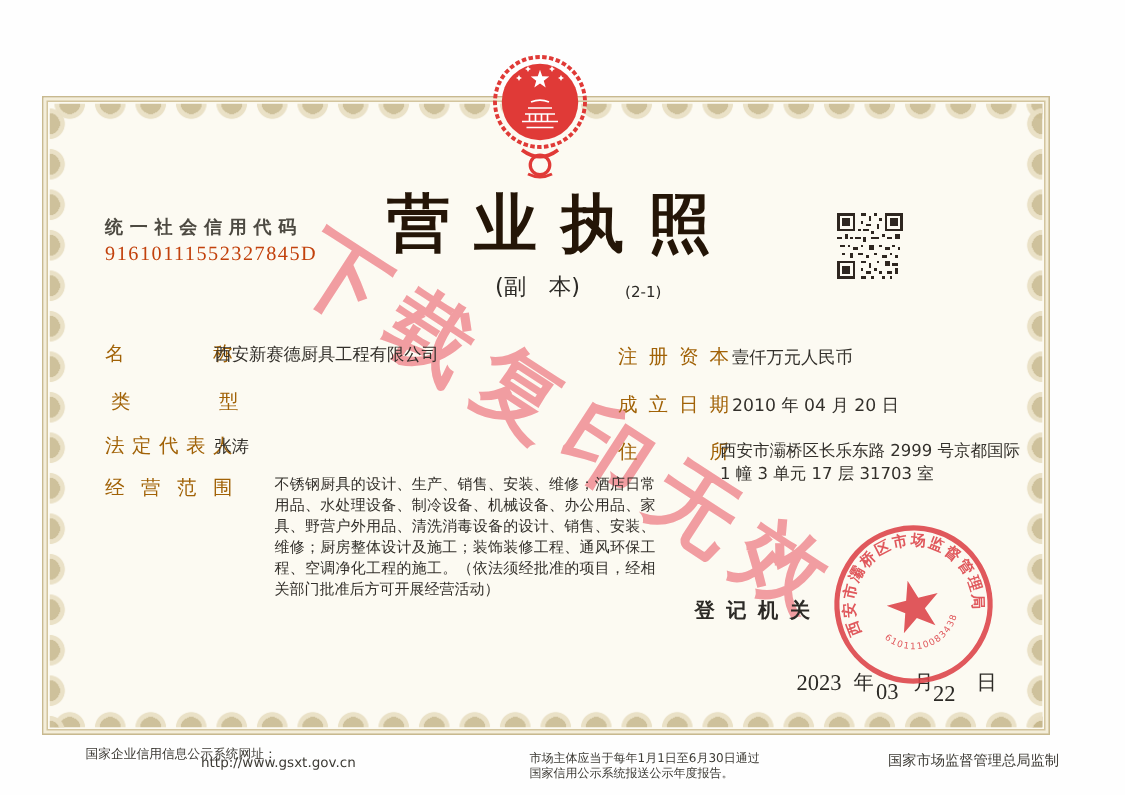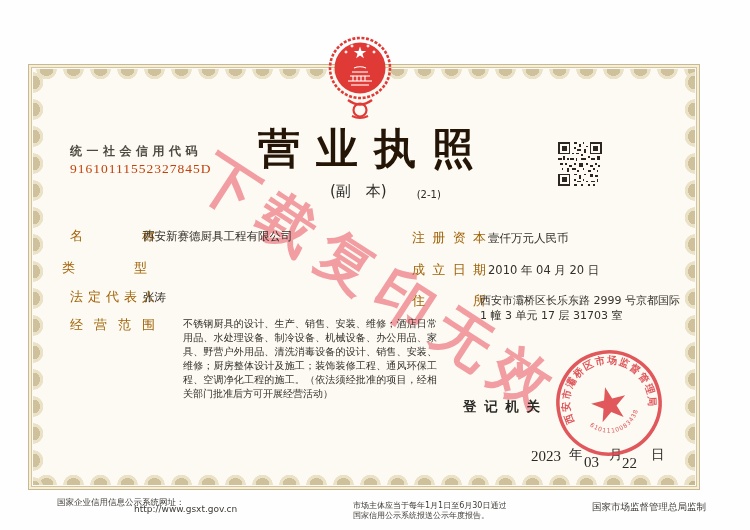--- a/index.html
+++ b/index.html
@@ -195,21 +195,21 @@
           <rect x="13" y="24" width="1" height="1"></rect>
             <rect x="17" y="24" width="1" height="1"></rect>
             <rect x="20" y="24" width="1" height="1"></rect>
         </g>
       </svg>
     </div>
 
     <div class="lbl" style="left:70px; top:227px;">名称</div>
     <div class="val" style="left:143px; top:229px;">西安新赛德厨具工程有限公司</div>
 
-    <div class="lbl" style="left:62px; top:259px;">类型</div>
+    <div class="lbl" style="left:74px; top:259px;">类型</div>
 
     <div class="lbl" style="left:70px; top:288px;">法定代表人</div>
     <div class="val" style="left:143px; top:290px;">张涛</div>
 
     <div class="lbl" style="left:70px; top:316px;">经营范围</div>
     <div class="val scope-val" style="left:143px; top:317px;">不锈钢厨具的设计、生产、销售、安装、维修；酒店日常用品、水处理设备、制冷设备、机械设备、办公用品、家具、野营户外用品、清洗消毒设备的设计、销售、安装、维修；厨房整体设计及施工；装饰装修工程、通风环保工程、空调净化工程的施工。（依法须经批准的项目，经相关部门批准后方可开展经营活动）</div>
 
     <div class="lbl lbl-r" style="left:412px; top:229px;">注册资本</div>
     <div class="val" style="left:488px; top:231px;">壹仟万元人民币</div>
 

